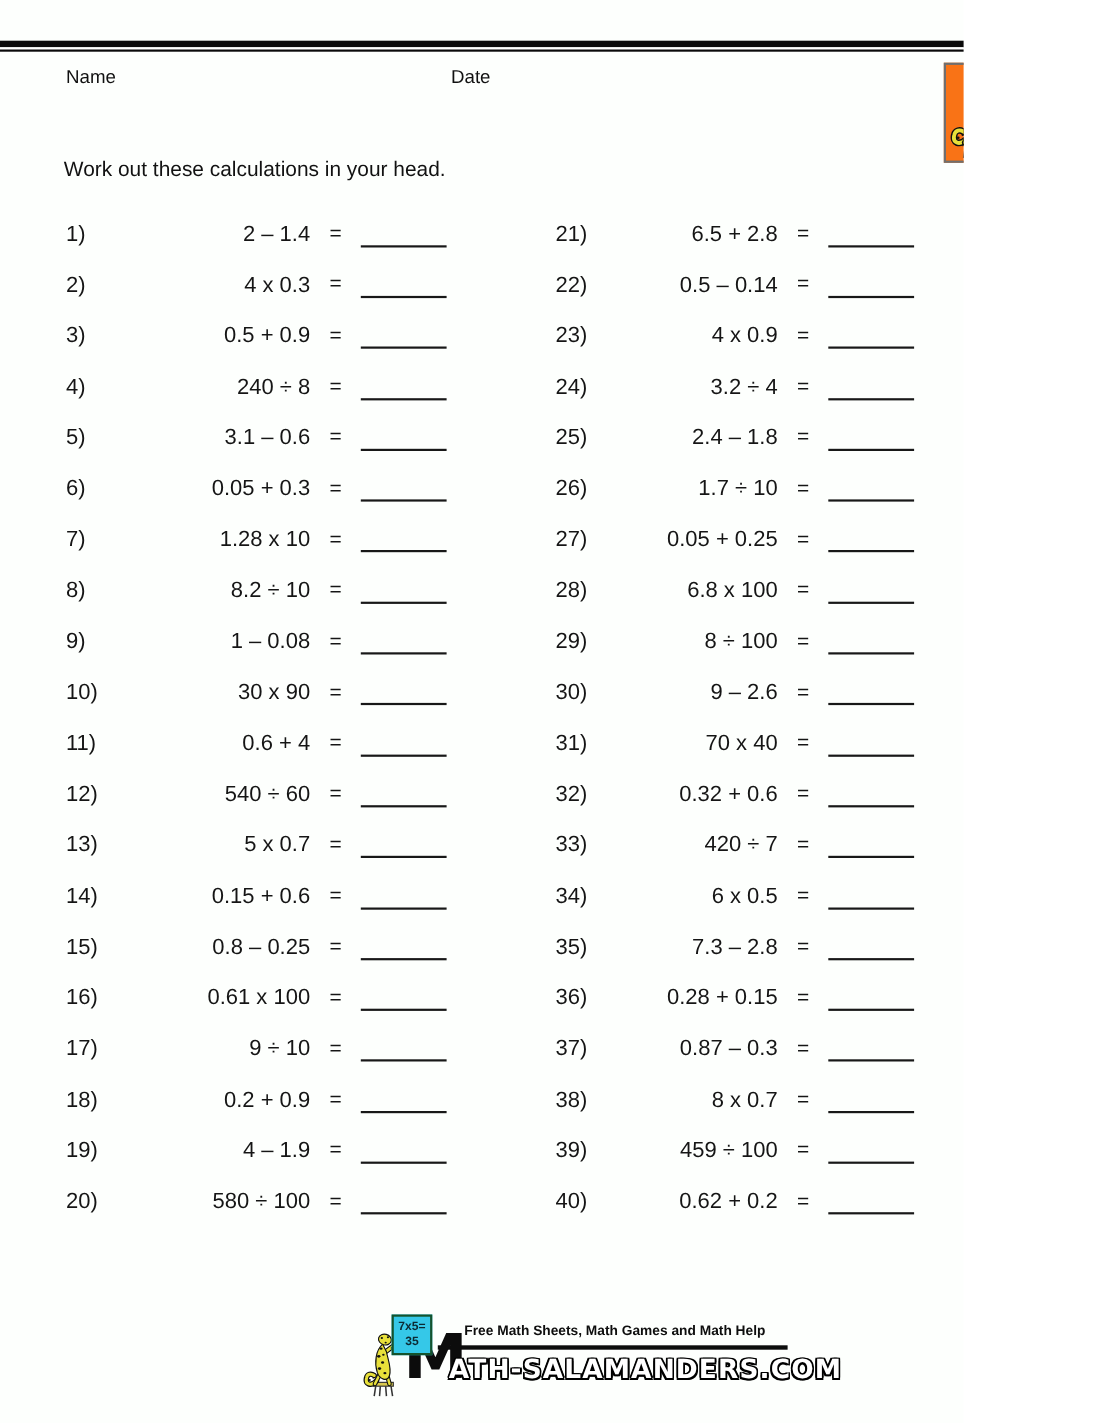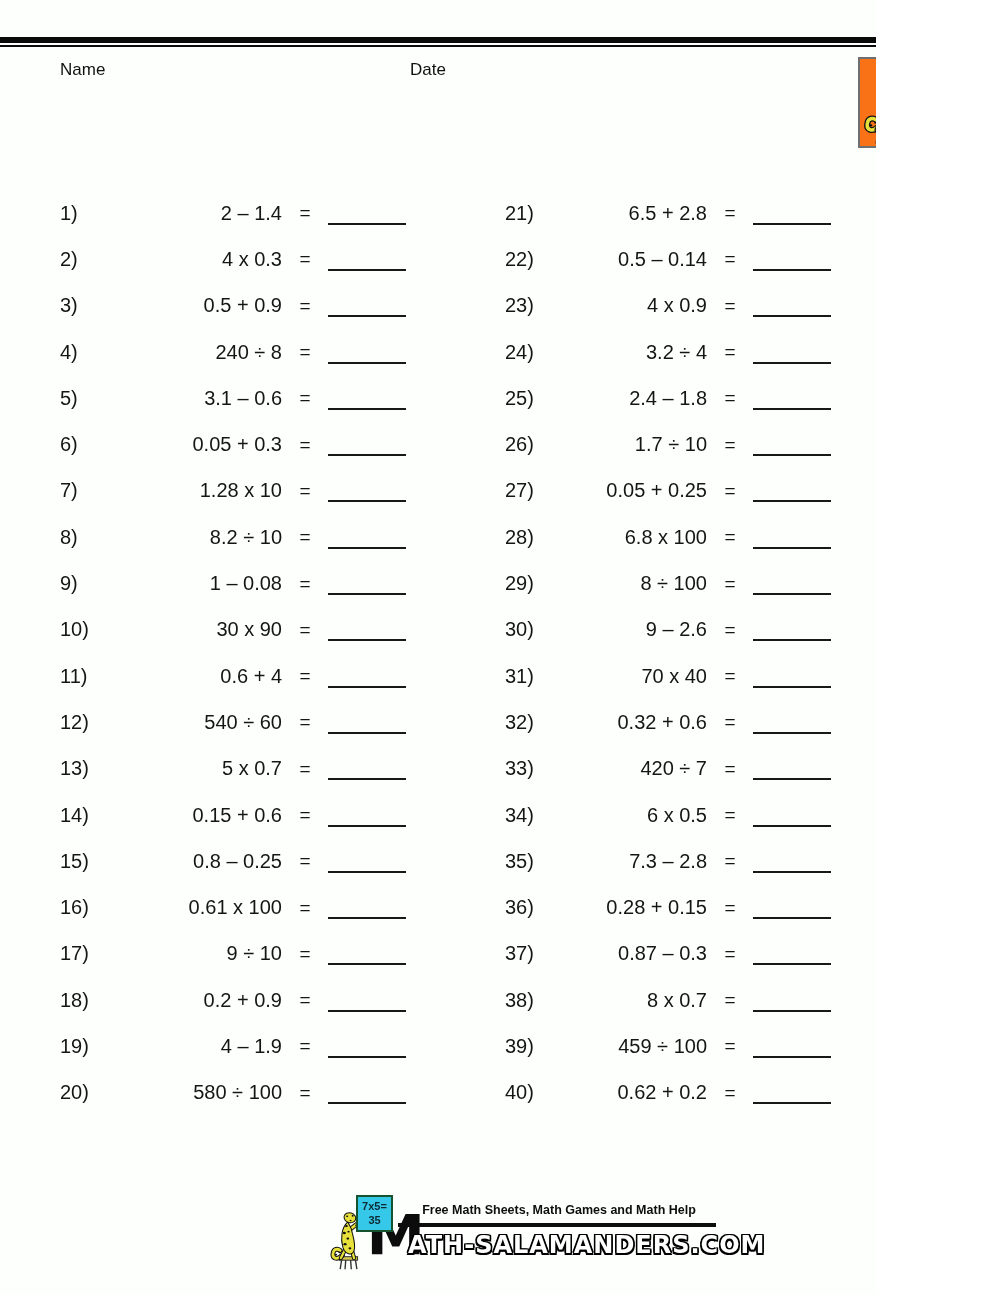--- a/index.html
+++ b/index.html
@@ -126,20 +126,21 @@
           <ellipse cx="12" cy="64" rx="1.4" ry="1.1"></ellipse>
       </g>
     </svg>
     <div class="corner-board">
       <div>7x5</div>
       <div>= 35</div>
     </div>
     <div class="corner-m">M</div>
   </div>
 
+  <p class="instruction">Work out these calculations in your head.</p>
 
   <div class="col" id="col-left">
       <div class="prob-row">
       <span class="prob-num">1)</span>
       <span class="prob-expr">2 – 1.4</span>
       <span class="prob-eq">=</span>
       <span class="prob-blank"></span>
     </div>
       <div class="prob-row">
       <span class="prob-num">2)</span>

